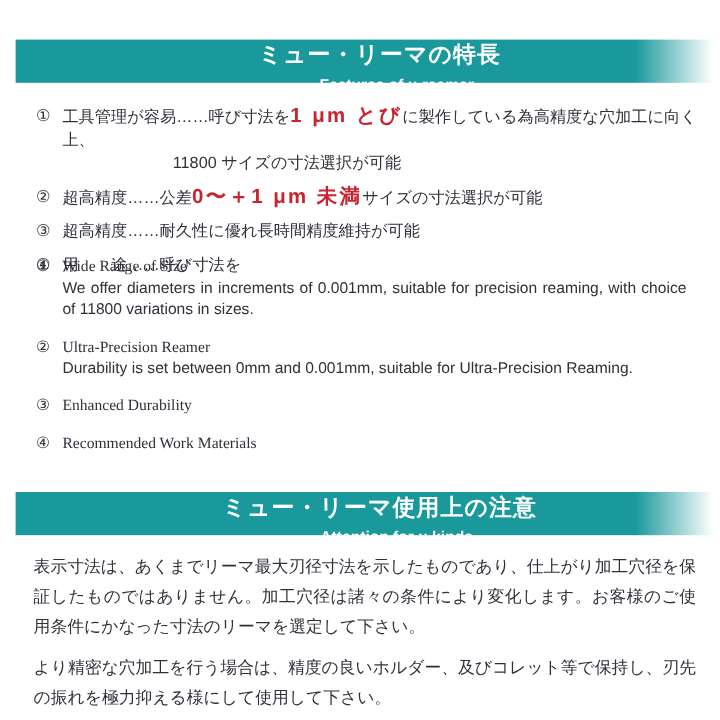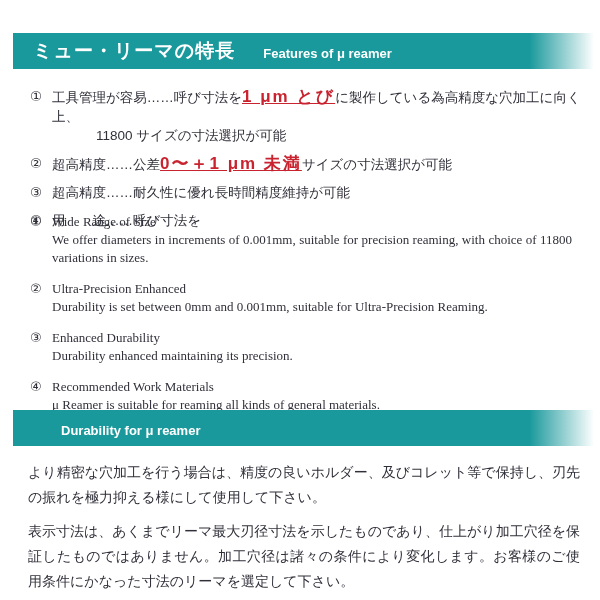--- a/index.html
+++ b/index.html
@@ -15,20 +15,21 @@
   
   .bar {
     position: absolute;
     left: 13px;
     right: 0;
     height: 36px;
     background: linear-gradient(90deg, #1a999c 0%, #1a999c 88%, rgba(255,255,255,0) 99%);
     display: flex;
     align-items: center;
     padding-left: 20px;
+    flex-direction: column;
   }
   .bar-jp {
     color: #ffffff;
     font-weight: bold;
     font-size: 19px;
     letter-spacing: 1px;
     white-space: nowrap;
   }
   .bar-en {
     color: #ffffff;
@@ -58,25 +59,24 @@
     flex: 0 0 22px;
     color: #30303a;
   }
   .jp-text { flex: 1; }
   .red {
     color: #c8232f;
     font-weight: bold;
     font-size: 17px;
     letter-spacing: 2px;
     line-height: 19px;
-    text-decoration: underline;
   }
   .cont {
     display: block;
-    margin-left: 44px;
+    margin-left: 92px;
   }
 
   
   .en-list {
     position: absolute;
     top: 213px;
     left: 30px;
     right: 28px;
   }
   .en-item { margin-bottom: 13px; }
@@ -86,21 +86,20 @@
     line-height: 18px;
     font-weight: bold;
     font-weight: normal;
   }
   .en-head .heading { flex: 1; font-family: Liberation Serif, serif; }
   .en-body {
     margin-left: 22px;
     font-size: 13px;
     line-height: 18px;
     text-align: justify;
-    font-family: Liberation Serif, serif;
   }
 
   
   .att-text {
     position: absolute;
     top: 460px;
     left: 28px;
     right: 20px;
   }
   .att-text p {
@@ -141,40 +140,39 @@
   <div class="en-item">
     <div class="en-head">
       <span class="num">①</span>
       <span class="heading">Wide Range of Size</span>
     </div>
     <div class="en-body">We offer diameters in increments of 0.001mm, suitable for precision reaming, with choice of 11800 variations in sizes.</div>
   </div>
   <div class="en-item">
     <div class="en-head">
       <span class="num">②</span>
-      <span class="heading">Ultra-Precision Enhanced</span>
+      <span class="heading">Ultra-Precision Reamer</span>
     </div>
     <div class="en-body">Durability is set between 0mm and 0.001mm, suitable for Ultra-Precision Reaming.</div>
   </div>
   <div class="en-item">
     <div class="en-head">
       <span class="num">③</span>
       <span class="heading">Enhanced Durability</span>
     </div>
-    <div class="en-body">Durability enhanced maintaining its precision.</div>
   </div>
   <div class="en-item">
     <div class="en-head">
       <span class="num">④</span>
       <span class="heading">Recommended Work Materials</span>
     </div>
-    <div class="en-body">μ Reamer is suitable for reaming all kinds of general materials.</div>
   </div>
 </div>
 
 <div class="bar" id="attention-bar">
-  <span class="bar-en">Durability for μ reamer</span>
+  <span class="bar-jp">ミュー・リーマ使用上の注意</span>
+  <span class="bar-en">Attention for μ kinds</span>
 </div>
 
 <div class="att-text">
+  <p>表示寸法は、あくまでリーマ最大刃径寸法を示したものであり、仕上がり加工穴径を保証したものではありません。加工穴径は諸々の条件により変化します。お客様のご使用条件にかなった寸法のリーマを選定して下さい。</p>
   <p>より精密な穴加工を行う場合は、精度の良いホルダー、及びコレット等で保持し、刃先の振れを極力抑える様にして使用して下さい。</p>
-  <p>表示寸法は、あくまでリーマ最大刃径寸法を示したものであり、仕上がり加工穴径を保証したものではありません。加工穴径は諸々の条件により変化します。お客様のご使用条件にかなった寸法のリーマを選定して下さい。</p>
 </div>
 
 </body></html>

